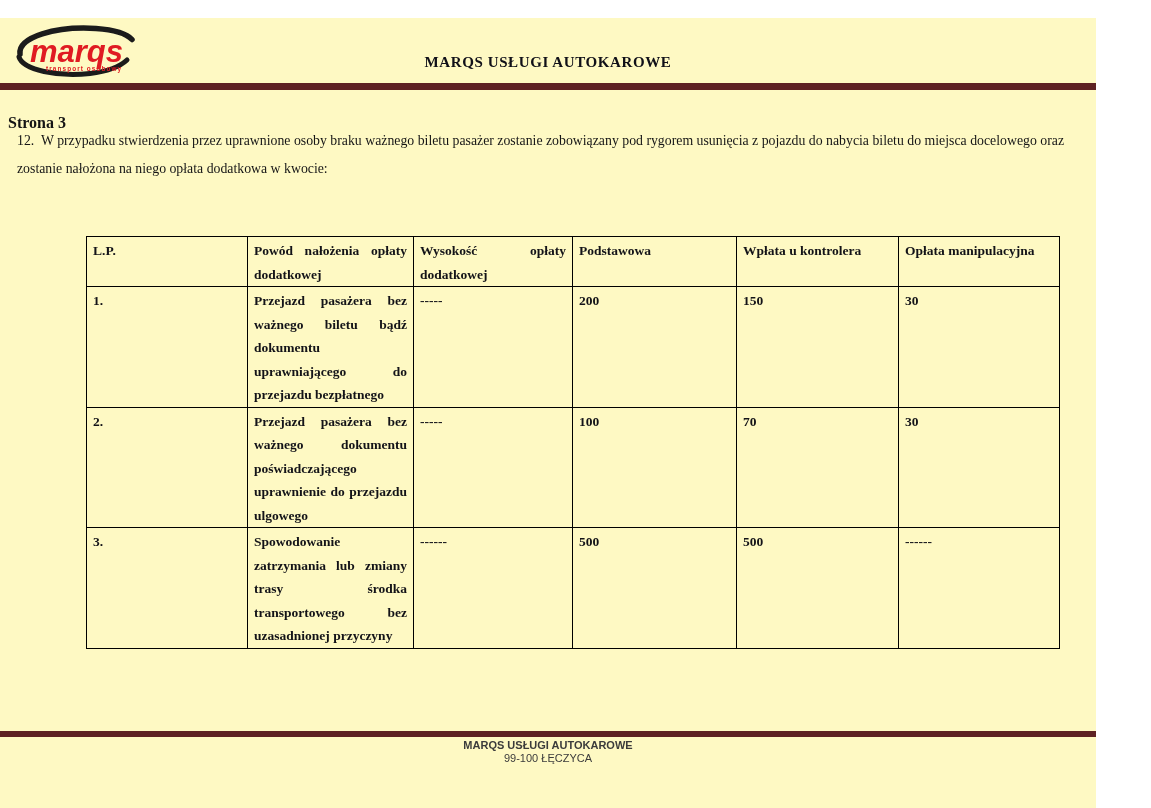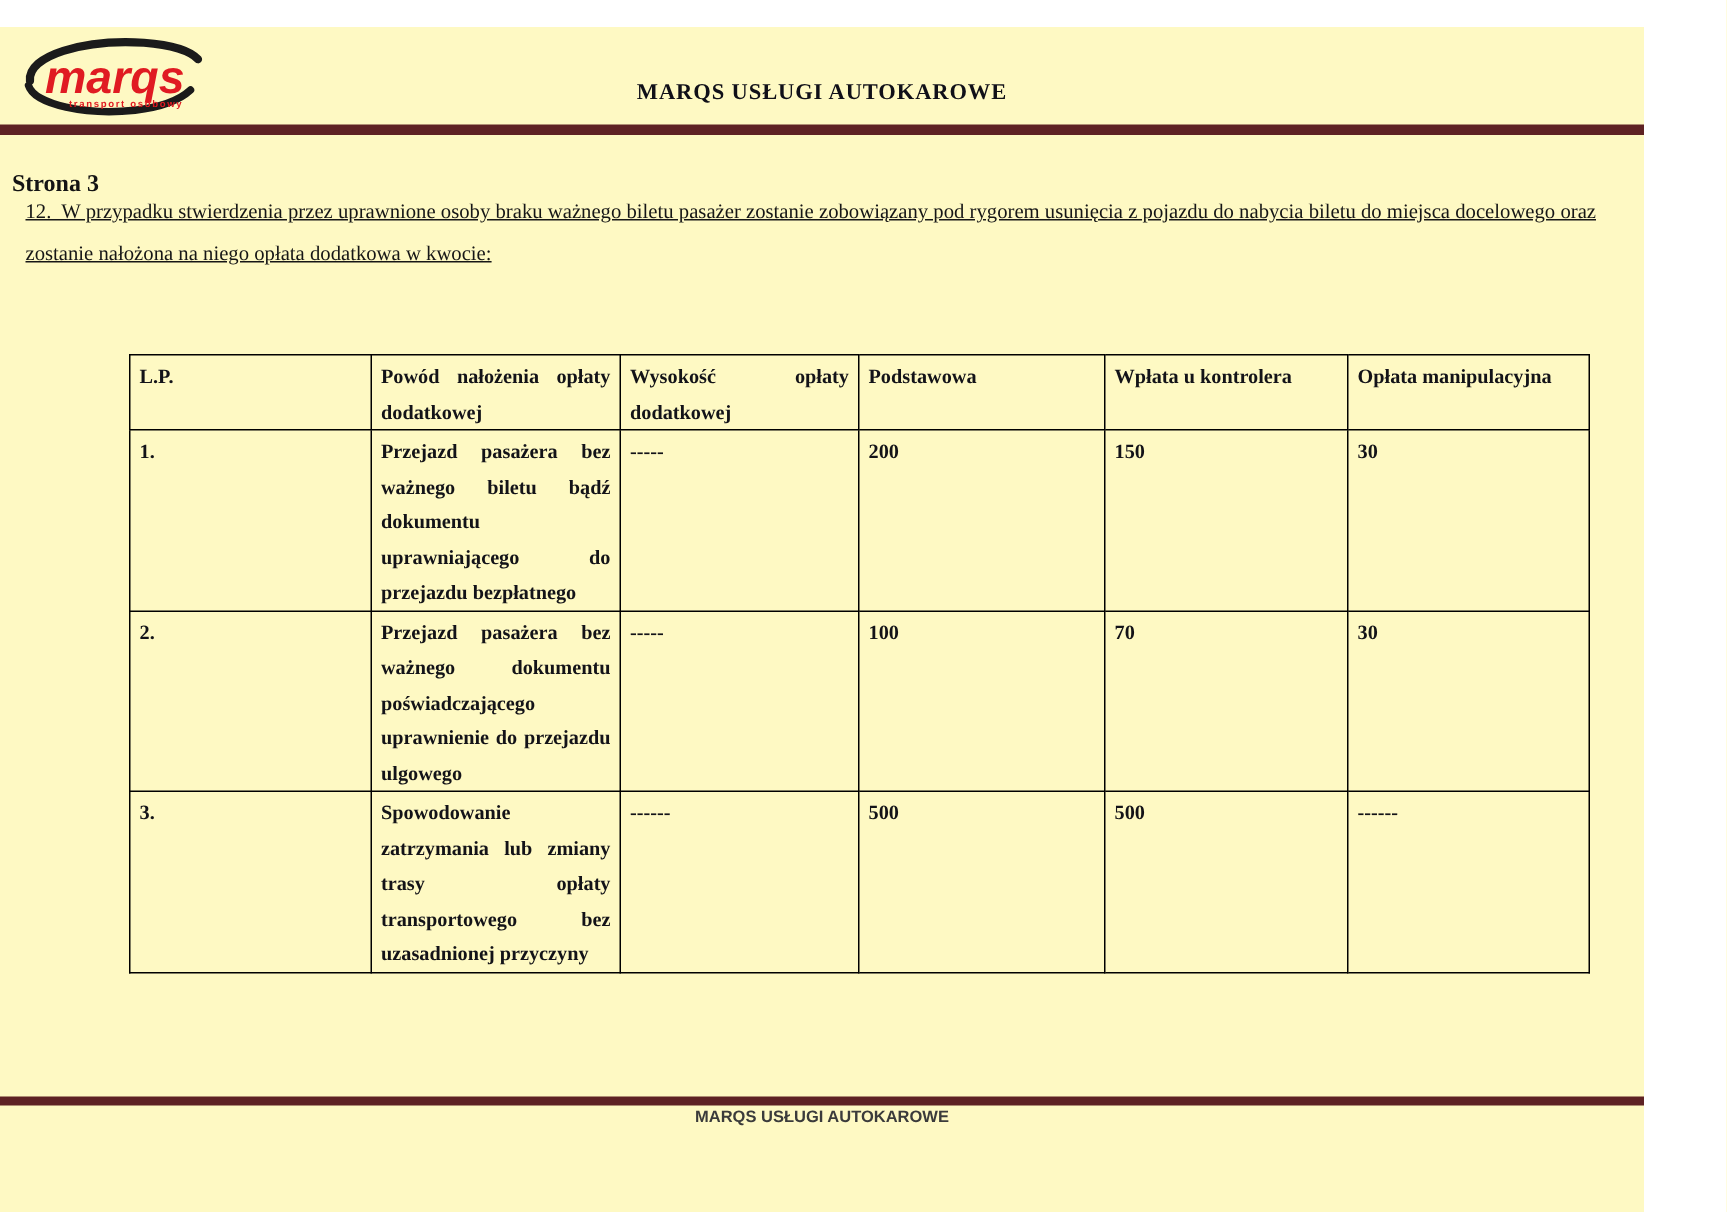--- a/index.html
+++ b/index.html
@@ -34,21 +34,21 @@
   }
 
   
   .section-title {
     position: absolute; top: 96px; left: 8px;
     font-weight: bold; font-size: 16px; color: #141414;
   }
   .paragraph {
     position: absolute; top: 109px; left: 17px; width: 1047px;
     font-size: 13.8px; line-height: 28px;
-    text-align: justify; color: #161616; text-decoration: underline;
+    text-align: justify; color: #161616;
   }
 
   
   .fees-table {
     position: absolute; top: 218px; left: 86px;
     border-collapse: collapse; table-layout: fixed;
     width: 973px;
     font-family: "Liberation Serif", "DejaVu Serif", serif;
   }
   .fees-table col.c1 { width: 161px; }
@@ -137,27 +137,28 @@
     <tr class="r2">
       <td>2.</td>
       <td class="just">Przejazd pasażera bez ważnego dokumentu poświadczającego uprawnienie do przejazdu ulgowego</td>
       <td>-----</td>
       <td>100</td>
       <td>70</td>
       <td>30</td>
     </tr>
     <tr class="r3">
       <td>3.</td>
-      <td class="just">Spowodowanie zatrzymania lub zmiany trasy opłaty transportowego bez uzasadnionej przyczyny</td>
+      <td class="just">Spowodowanie zatrzymania lub zmiany trasy środka transportowego bez uzasadnionej przyczyny</td>
       <td>------</td>
       <td>500</td>
       <td>500</td>
       <td>------</td>
     </tr>
   </tbody>
     </table>
 
   <div class="footer-rule"></div>
   <div class="footer-text">
     <div class="line-bold">MARQS USŁUGI AUTOKAROWE</div>
+    <div>99-100 ŁĘCZYCA</div>
   </div>
 
 </div>
 
 </body></html>

